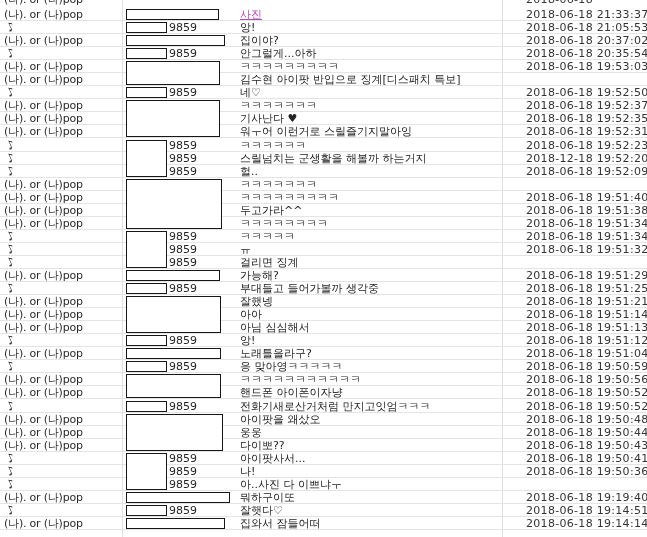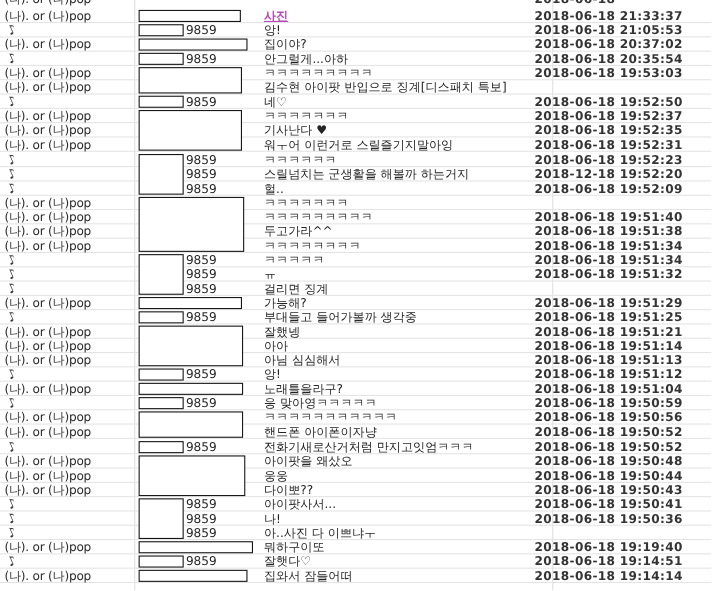--- a/index.html
+++ b/index.html
@@ -18,21 +18,21 @@
     border-bottom:1px solid #e4e4e4;
     box-sizing:border-box;
     z-index:1;
   }
   .cell{position:absolute;top:0;white-space:nowrap;line-height:13px;}
   .sender{left:4px;color:#2a2a2a;letter-spacing:-0.2px;}
   .sender-emoji{left:7px;font-size:12px;color:#3c3c3c;}
   .sender-emoji .g{display:inline-block;transform:rotate(-24deg);}
   .msg{left:240px;color:#242424;}
   .msg a{text-decoration:underline;cursor:pointer;}
-  .ts{left:486px;color:#343434;letter-spacing:0.3px;font-weight:bold;}
+  .ts{left:526px;color:#343434;letter-spacing:0.3px;}
   .idlabel{position:absolute;left:169px;z-index:3;line-height:13px;color:#262626;}
   .box{
     position:absolute;left:126px;
     background:#ffffff;
     border:1px solid #171717;
     box-sizing:border-box;
     z-index:2;
   }
   #partial-top{
     position:absolute;top:0;left:0;width:647px;height:8px;
@@ -48,21 +48,21 @@
   <div class="vline" style="left:502px"></div>
 
   <div id="partial-top">
     <span class="cell sender">(나). or (나)pop</span>
     <span class="cell ts">2018-06-18</span>
   </div>
 
   <div id="rows-host">
       <div class="row" style="top: 8px; height: 13.05px;">
         <span class="cell sender">(나). or (나)pop</span>
-        <span class="cell msg"><a style="color: rgb(185, 74, 185); font-weight: bold;">사진</a></span>
+        <span class="cell msg"><a style="color: rgb(185, 74, 185);">사진</a></span>
         <span class="cell ts">2018-06-18 21:33:37</span>
       </div>
       <div class="row" style="top: 21.05px; height: 13.05px;">
         <span class="cell sender-emoji"><span class="g">♪</span></span>
         <span class="cell msg">앙!</span>
         <span class="cell ts">2018-06-18 21:05:53</span>
       </div>
       <div class="row" style="top: 34.1px; height: 13.05px;">
         <span class="cell sender">(나). or (나)pop</span>
         <span class="cell msg">집이야?</span>

